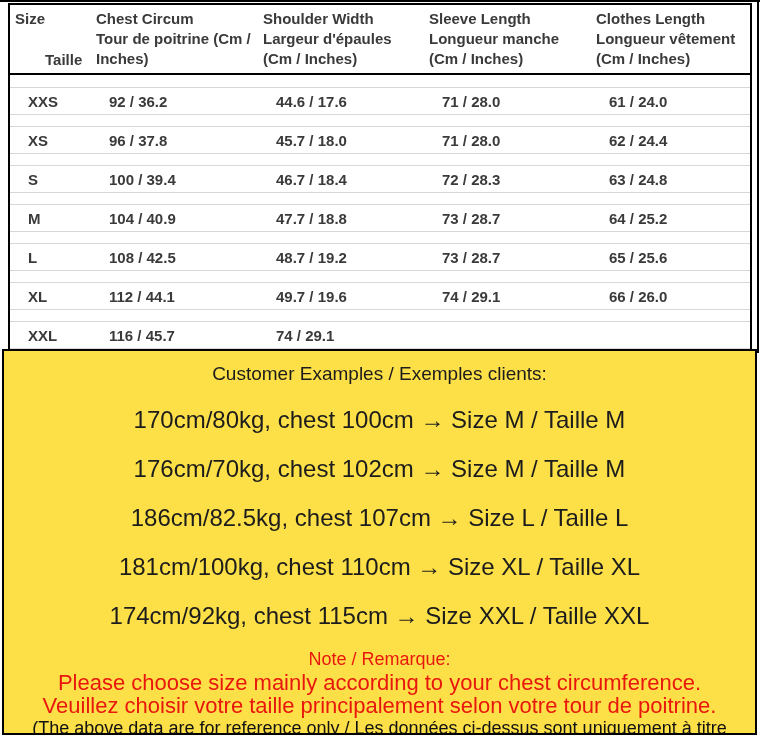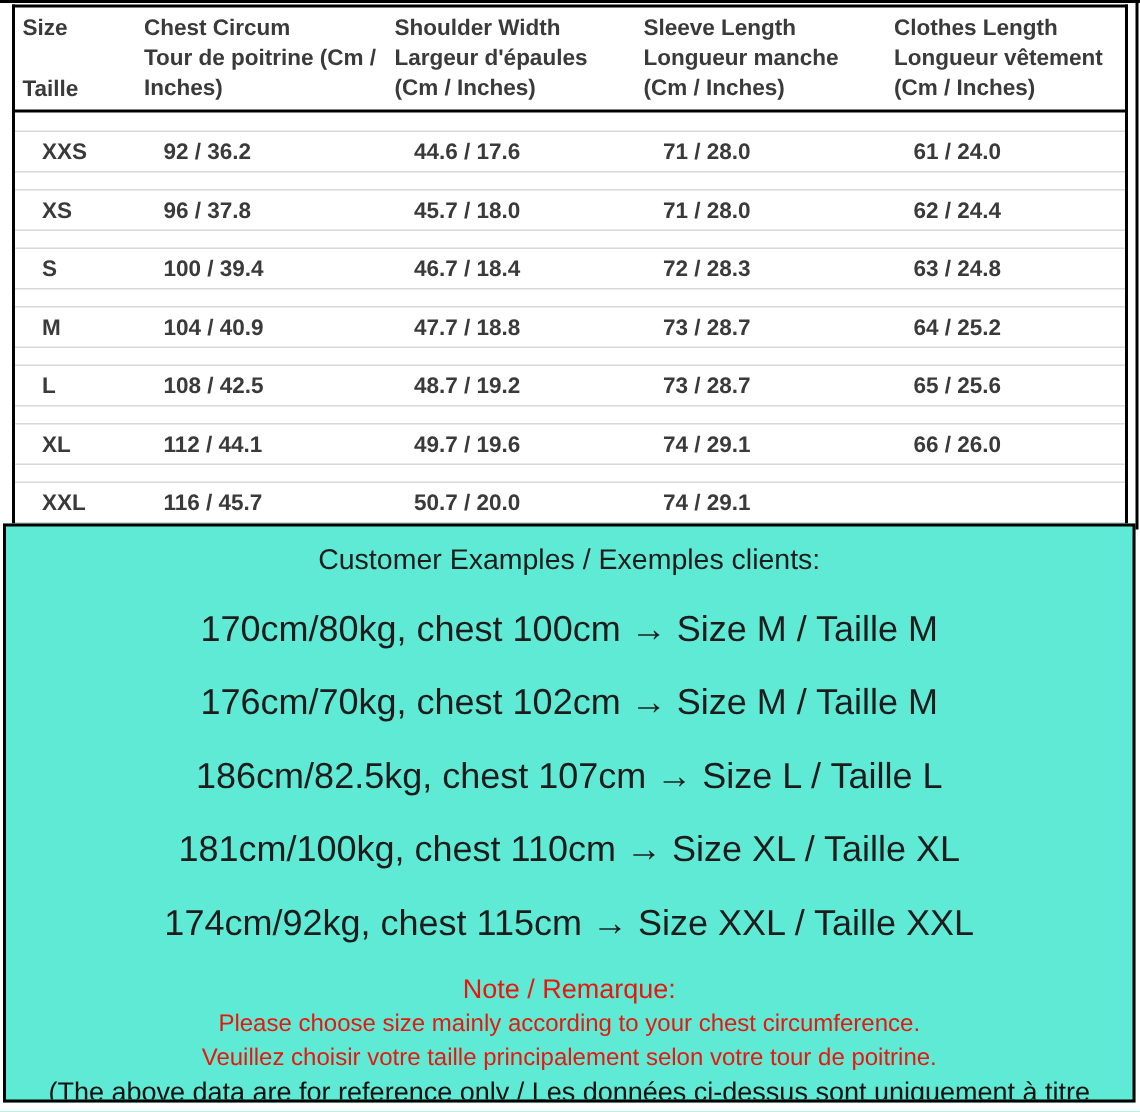--- a/index.html
+++ b/index.html
@@ -18,43 +18,43 @@
     height:346px; box-sizing:border-box; overflow:hidden;
     background:#fff;
   }
   .thead {
     display:grid; grid-template-columns:81px 167px 166px 167px 1fr;
     padding:4px 0 3px 5px; border-bottom:2px solid #000;
     min-height:61px; color:#3a3a3a; font-weight:bold;
     font-size:15px; line-height:20px;
   }
   .hc { padding-right:10px; }
-  .size-h { display:flex; flex-direction:column; padding-right:0; }
+  .size-h { display:flex; flex-direction:row; padding-right:0; }
   .size-h .h-fr { margin-top:auto; }
   .trow {
     display:grid; grid-template-columns:81px 167px 166px 167px 1fr;
     padding-left:18px; height:26px; align-items:center;
     border-top:1px solid #d8d8d8; border-bottom:1px solid #d8d8d8;
     margin-bottom:11px;
     font-weight:bold; font-size:15px; color:#3a3a3a;
   }
   .trow.first { margin-top:12px; }
 
   
   .examples-box {
     margin:0 3px 0 2px;
     border:2px solid #000;
     height:386px; box-sizing:border-box;
-    text-align:center; color:#1c1c1c; background:#5eead4;
+    text-align:center; color:#1c1c1c; background:#fde047;
     overflow:hidden;
   }
   .ex-title { margin-top:12px; font-size:19px; }
   .ex-line  { margin-top:21px; font-size:24px; }
   .note-title { margin-top:18px; font-size:18px; line-height:23px; color:#e8170d; }
-  .note-line  { font-size:16px; line-height:23px; color:#e8170d; }
+  .note-line  { font-size:22px; line-height:23px; color:#e8170d; }
   .disclaimer { font-size:18px; line-height:22px; color:#111111; padding:0 4px; }
 </style>
 </head>
 <body>
 
 <div class="frame-top"></div>
 <div class="frame-right"></div>
 
 <div class="size-table">
 
@@ -119,21 +119,20 @@
   <div class="trow">
     <div>XL</div>
     <div>112 / 44.1</div>
     <div>49.7 / 19.6</div>
     <div>74 / 29.1</div>
     <div>66 / 26.0</div>
   </div>
   <div class="trow">
     <div>XXL</div>
     <div>116 / 45.7</div>
-    <div>50.7 / 20.0</div>
     <div>74 / 29.1</div>
   </div>
 </div>
 
 <div class="examples-box">
   <div class="ex-title">Customer Examples / Exemples clients:</div>
   <div class="ex-line">170cm/80kg, chest 100cm → Size M / Taille M</div>
   <div class="ex-line">176cm/70kg, chest 102cm → Size M / Taille M</div>
   <div class="ex-line">186cm/82.5kg, chest 107cm → Size L / Taille L</div>
   <div class="ex-line">181cm/100kg, chest 110cm → Size XL / Taille XL</div>

